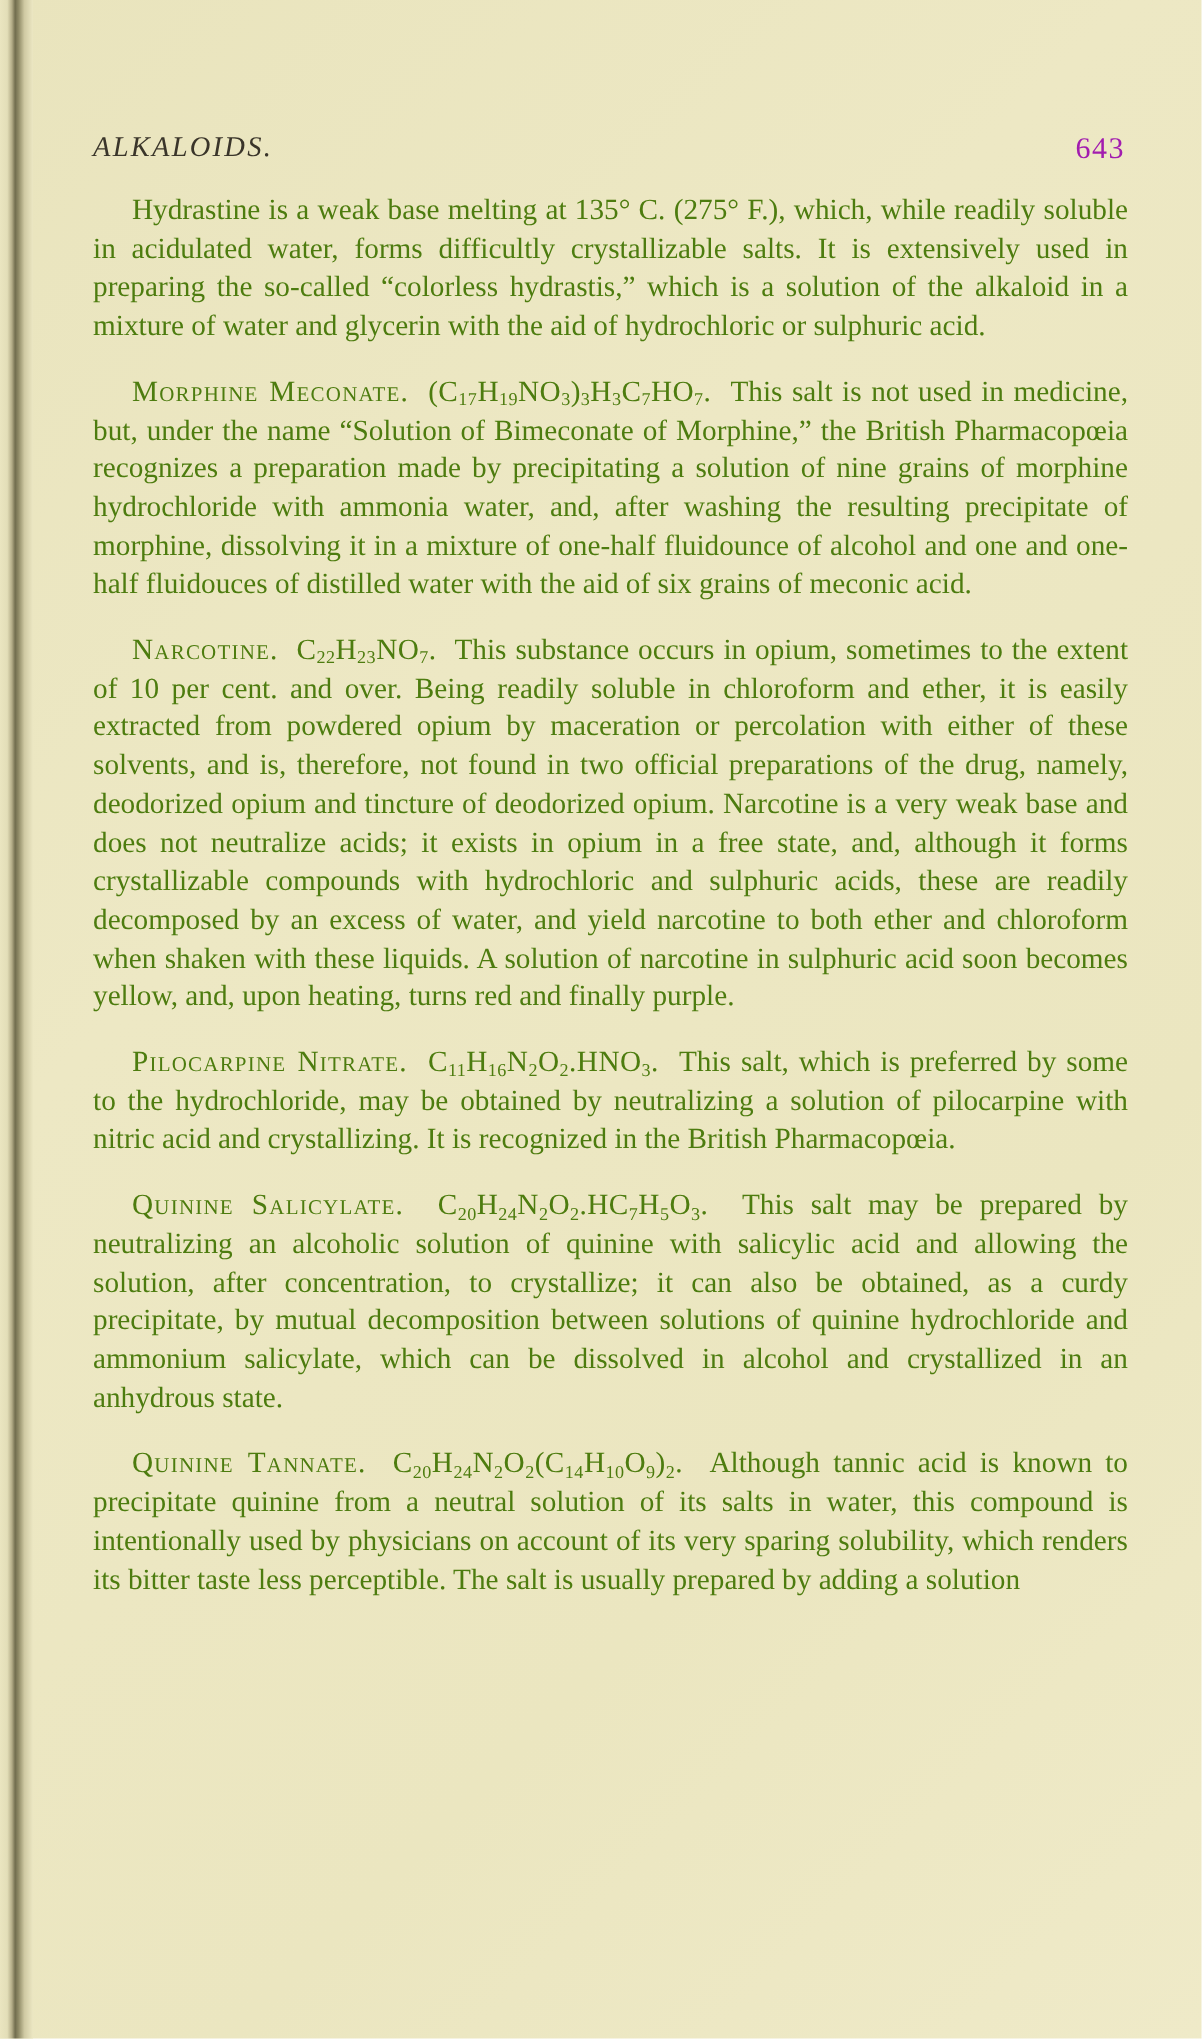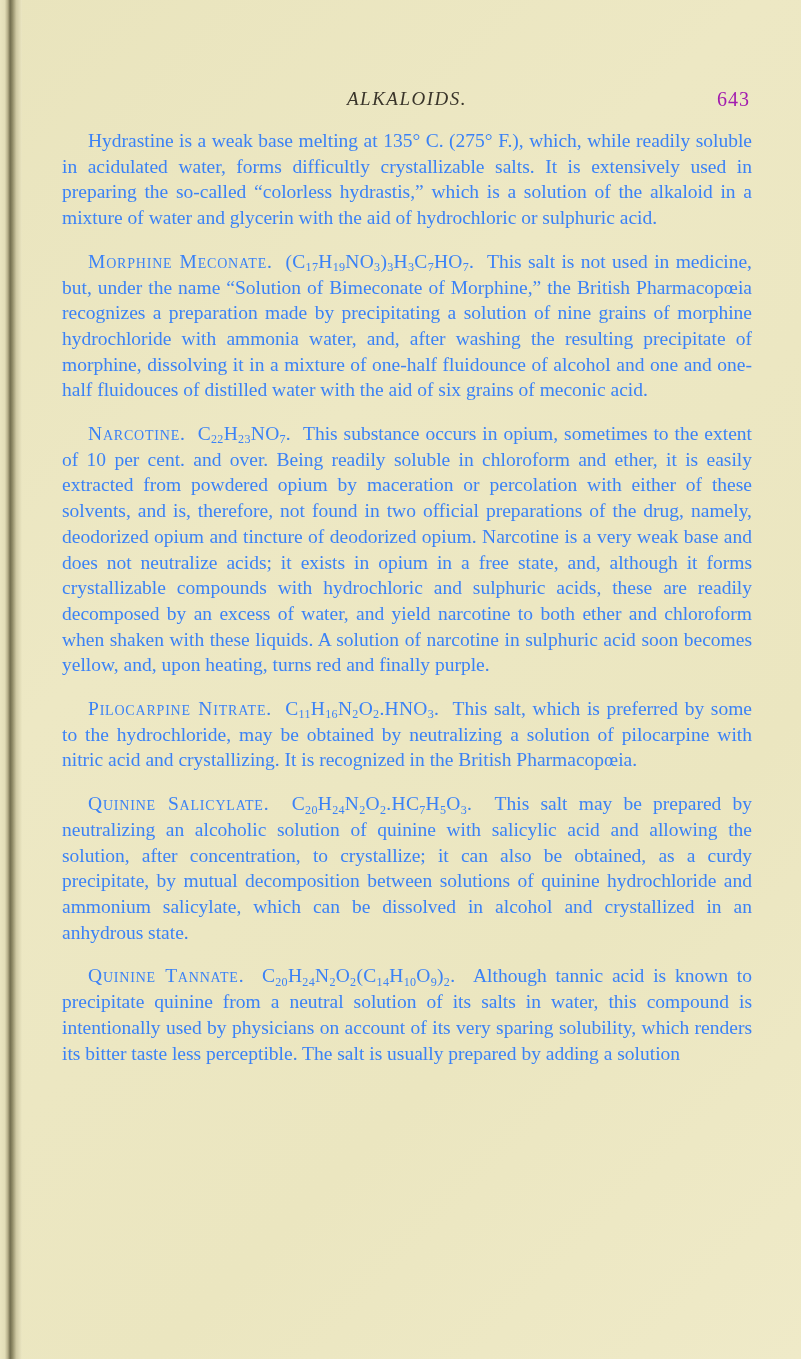--- a/index.html
+++ b/index.html
@@ -27,21 +27,20 @@
   }
   .page-header {
     position: absolute;
     top: 88px;
     left: 62px;
     right: 49px;
     height: 30px;
   }
   .head-title {
     display: block;
-    text-align: center;
     font-style: italic;
     font-size: 19px;
     letter-spacing: 1.5px;
     color: #3a352a;
   }
   .page-number {
     position: absolute;
     right: 2px;
     top: 0;
     font-size: 20px;
@@ -53,21 +52,21 @@
     top: 128px;
     left: 62px;
     right: 49px;
   }
   .para {
     margin: 0 0 18px 0;
     font-size: 19.5px;
     line-height: 25.7px;
     text-align: justify;
     text-indent: 26px;
-    color: #3b82f6;
+    color: #4d7c0f;
   }
   .sc {
     font-variant: small-caps;
     letter-spacing: 0.8px;
     margin-top: 41px;
   }
   .formula {
     white-space: nowrap;
     letter-spacing: 0.3px;
   }

